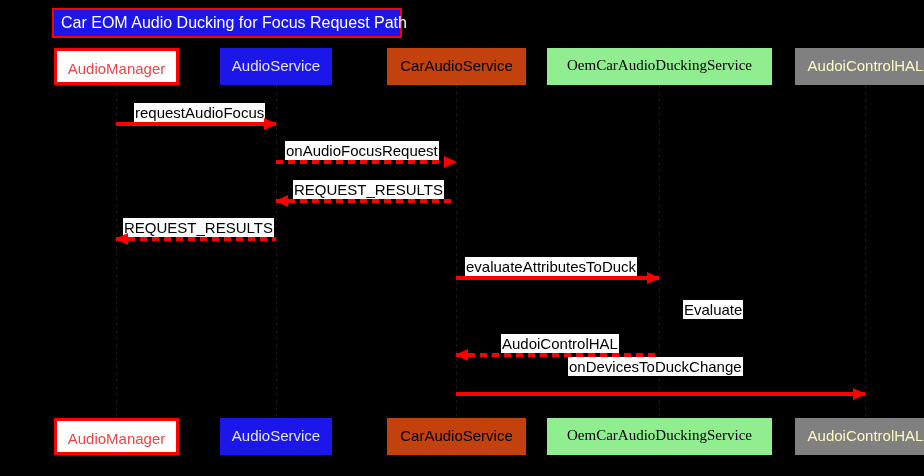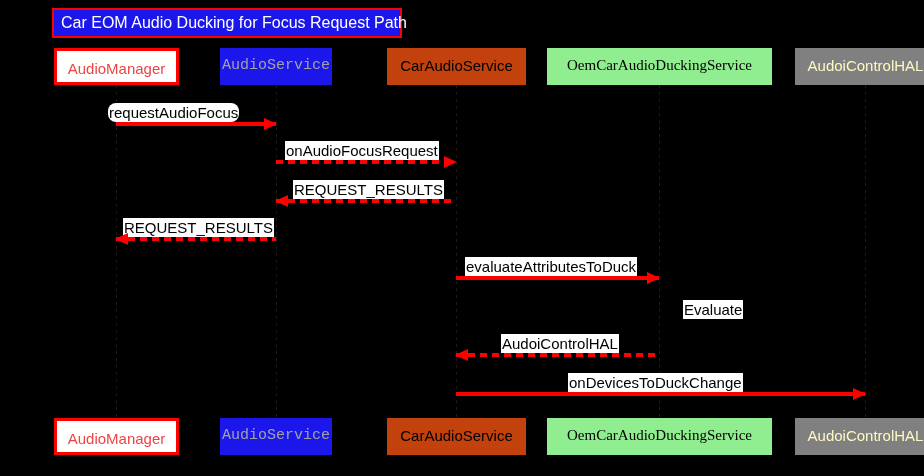--- a/index.html
+++ b/index.html
@@ -47,22 +47,21 @@
     line-height: 35px;
   }
   .p-plain {
     background: #ffffff;
     border: 3px solid #ff0000;
     color: #ef4444;
   }
   .p-blue {
     background: #1b17eb;
     border: none;
-    color: #a3a3a3;
-    font-family: Liberation Mono, monospace;
+    color: #e5e5e5;
   }
   .p-cream {
     background: #c2410c;
     border: none;
     color: #000000;
   }
   .p-green {
     background: #90ee90;
     border: none;
     color: #000000;
@@ -168,21 +167,21 @@
   <div class="participant p-plain" style="left:10px;  top:48px; width:125px;">AudioManager</div>
 
   <div class="participant p-blue" style="left:176px; top:48px; width:112px;">AudioService</div>
 
   <div class="participant p-cream" style="left:343px; top:48px; width:139px;">CarAudioService</div>
 
   <div class="participant p-green" style="left:503px; top:48px; width:225px;">OemCarAudioDuckingService</div>
 
   <div class="participant p-gray" style="left:751px; top:48px; width:141px;">AudoiControlHAL</div>
 
-  <div class="msg-label" style="left:64px; top:103px;border-radius:8px;">requestAudioFocus</div>
+  <div class="msg-label" style="left:90px; top:103px;">requestAudioFocus</div>
   <div class="msg solid" style="left:72px; top:122px; width:160px;">
     <div class="line"></div>
     <div class="arrowhead right"></div>
   </div>
 
   <div class="msg-label" style="left:241px; top:141px;">onAudioFocusRequest</div>
   <div class="msg dashed" style="left:232px; top:160px; width:180px;">
     <div class="line"></div>
     <div class="arrowhead right"></div>
   </div>
@@ -206,21 +205,21 @@
   </div>
 
   <div class="note-label" style="left:639px; top:300px;">Evaluate</div>
 
   <div class="msg-label" style="left:457px; top:334px;">AudoiControlHAL</div>
   <div class="msg dashed" style="left:412px; top:353px; width:203px;">
     <div class="line"></div>
     <div class="arrowhead left"></div>
   </div>
 
-  <div class="msg-label" style="left:524px; top:373px;">onDevicesToDuckChange</div>
+  <div class="msg-label" style="left:524px; top:357px;">onDevicesToDuckChange</div>
   <div class="msg solid" style="left:412px; top:392px; width:409px;">
     <div class="line"></div>
     <div class="arrowhead right"></div>
   </div>
 
   <div class="participant p-plain" style="left:10px;  top:418px; width:125px;">AudioManager</div>
 
   <div class="participant p-blue" style="left:176px; top:418px; width:112px;">AudioService</div>
 
   <div class="participant p-cream" style="left:343px; top:418px; width:139px;">CarAudioService</div>

